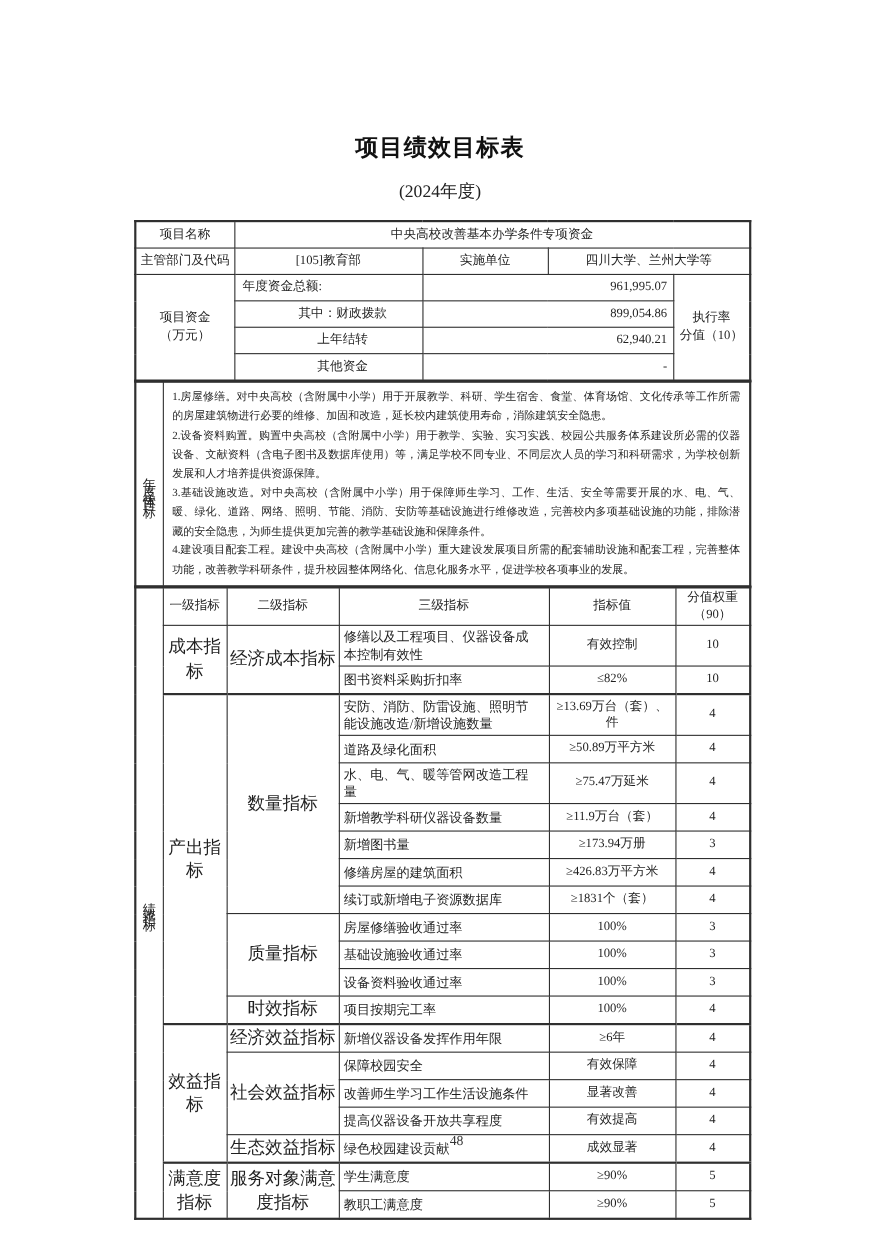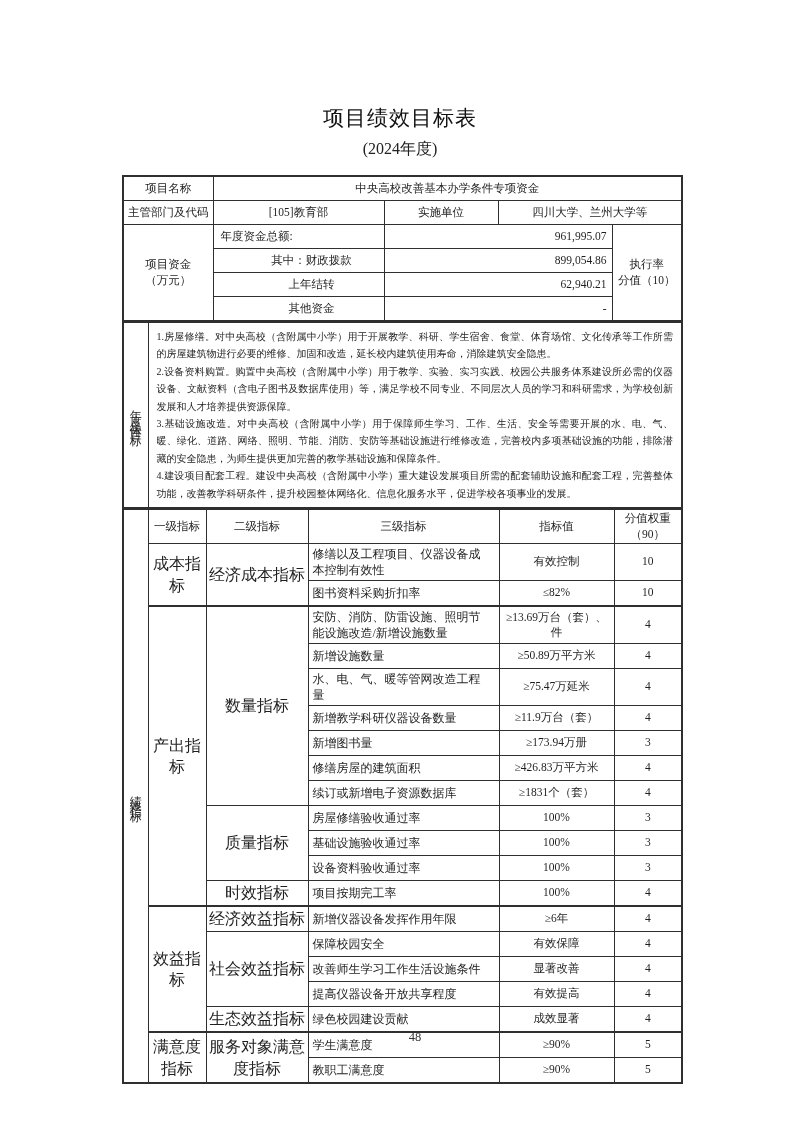--- a/index.html
+++ b/index.html
@@ -3,23 +3,23 @@
 <meta charset="utf-8">
 <style>
   html,body{margin:0;padding:0;background:#ffffff;}
   body{
     width:800px;height:1131px;position:relative;
     font-family:"Liberation Serif","DejaVu Serif",serif;
     color:#1f1f1f;
     -webkit-font-smoothing:antialiased;
   }
   .doc-title{
-    padding-top:104px;margin:0;text-align:center;
+    padding-top:104px;margin:16px;text-align:center;
     font-family:"Liberation Sans","DejaVu Sans",sans-serif;
-    font-weight:normal;font-size:21px;letter-spacing:1px;color:#111;
+    font-weight:bold;font-size:21px;letter-spacing:1px;color:#111;
   }
   .doc-subtitle{
     text-align:center;font-size:16px;margin-top:7px;color:#222;
   }
   .content{width:640px;margin-left:122px;margin-top:15px;}
   table{
     border-collapse:collapse;table-layout:fixed;width:559px;
     font-size:11.5px;color:#1f1f1f;
   }
   td{
@@ -163,21 +163,21 @@
       <td>10</td>
     </tr>
     <tr class="sec">
       <td rowspan="11" class="lv">产出指标</td>
       <td rowspan="7" class="lv">数量指标</td>
       <td class="l3 h2">安防、消防、防雷设施、照明节能设施改造/新增设施数量</td>
       <td>≥13.69万台（套）、件</td>
       <td>4</td>
     </tr>
     <tr>
-      <td class="l3">新增设施数量</td>
+      <td class="l3">道路及绿化面积</td>
       <td>≥50.89万平方米</td>
       <td>4</td>
     </tr>
     <tr>
       <td class="l3 h2">水、电、气、暖等管网改造工程量</td>
       <td>≥75.47万延米</td>
       <td>4</td>
     </tr>
     <tr>
       <td class="l3">新增教学科研仪器设备数量</td>

